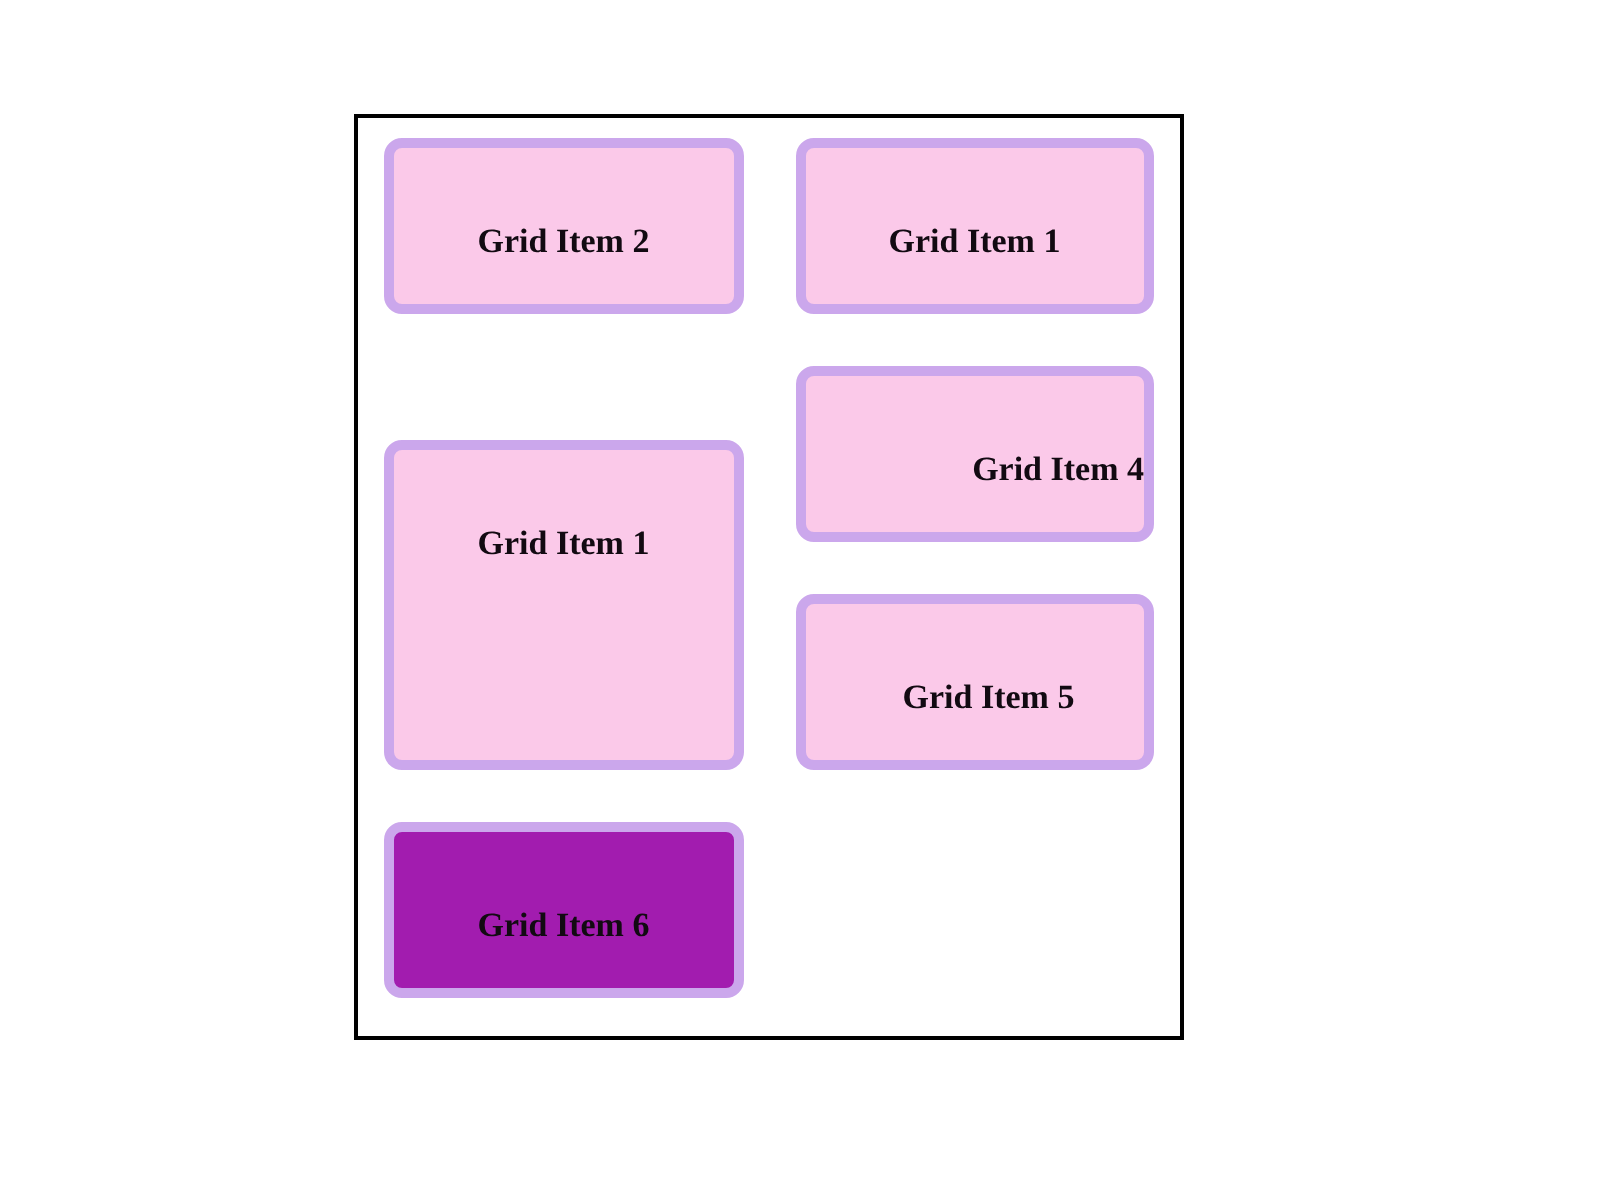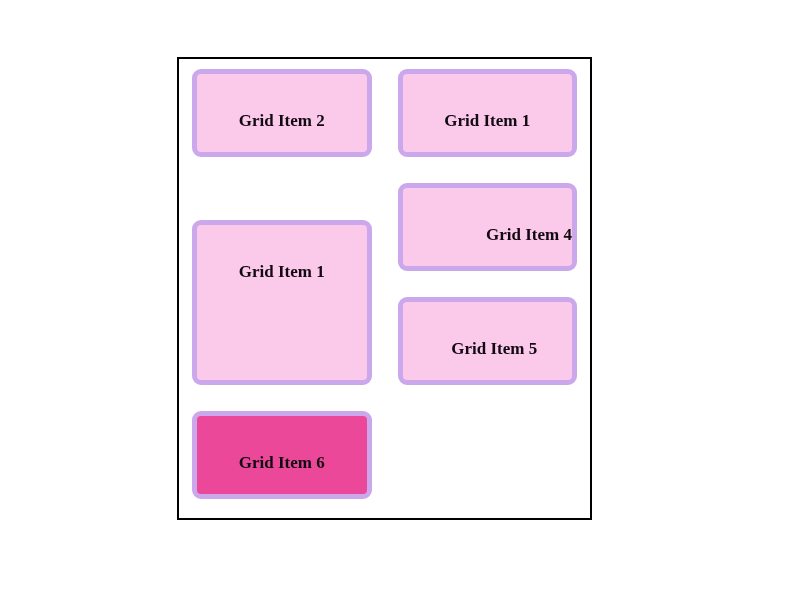--- a/index.html
+++ b/index.html
@@ -92,19 +92,19 @@
     </div>
 
     <div class="grid-item item-4" style="background: rgb(251, 201, 233); border: 5px solid rgb(203, 167, 236); border-radius: 9px; color: rgb(18, 10, 18);">
       <span class="grid-item-label">Grid Item 4</span>
     </div>
 
     <div class="grid-item item-5" style="background: rgb(251, 201, 233); border: 5px solid rgb(203, 167, 236); border-radius: 9px; color: rgb(18, 10, 18); padding-left: 14px;">
       <span class="grid-item-label">Grid Item 5</span>
     </div>
 
-    <div class="grid-item item-6" style="background: #ec4899; border: 5px solid rgb(203, 167, 236); border-radius: 9px; color: rgb(18, 10, 18);">
+    <div class="grid-item item-6" style="background: #a21caf; border: 5px solid rgb(203, 167, 236); border-radius: 9px; color: rgb(18, 10, 18);">
       <span class="grid-item-label">Grid Item 6</span>
     </div>
 
   </div>
 
 </div>
 
 </body></html>

